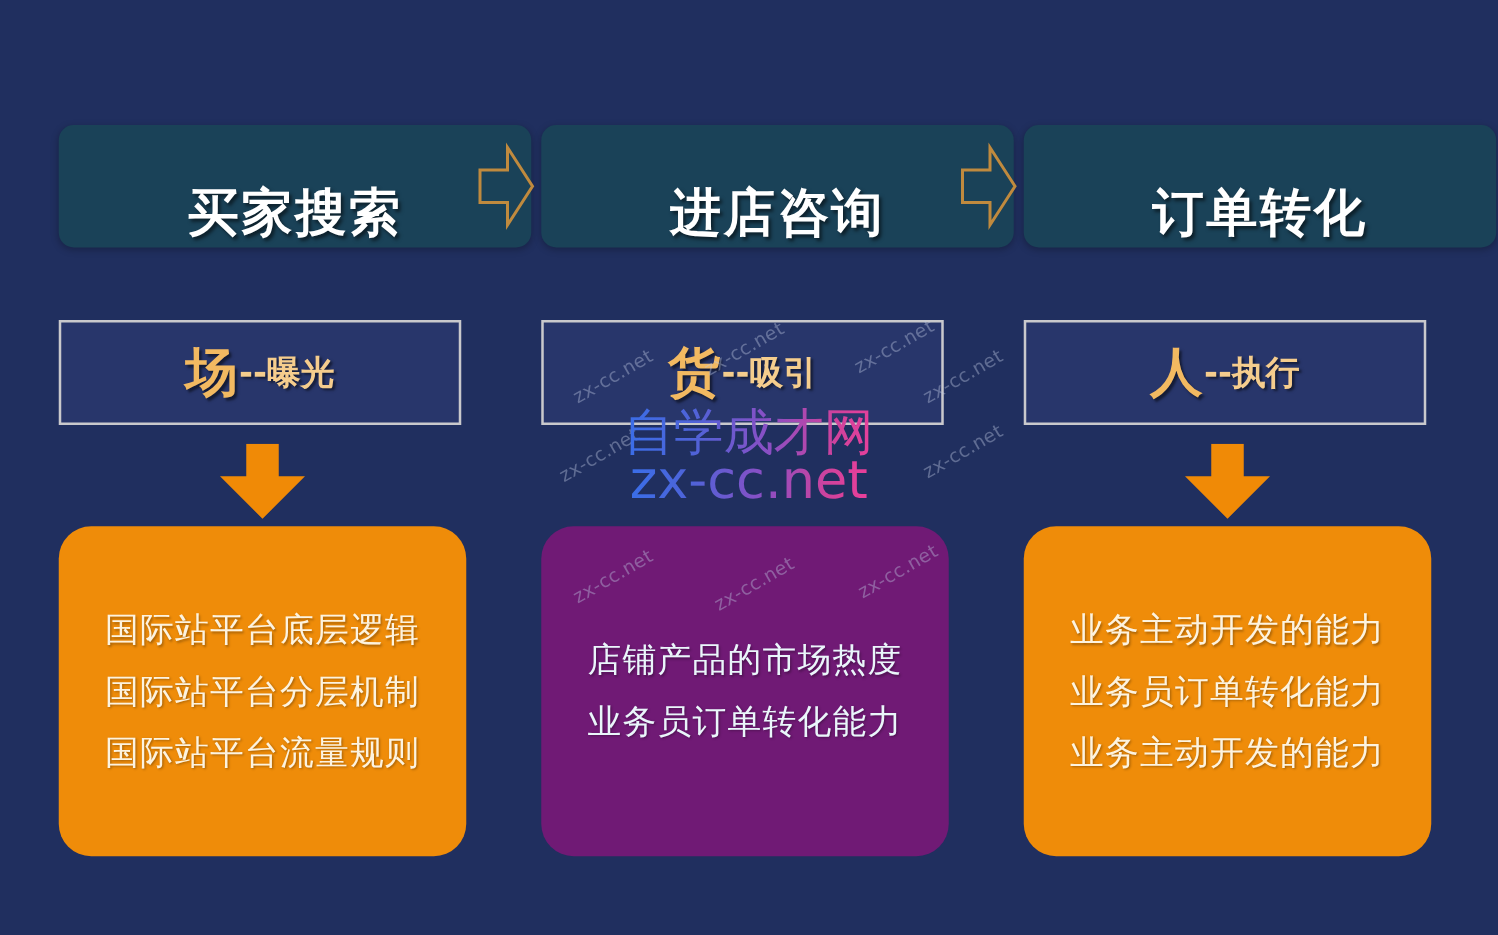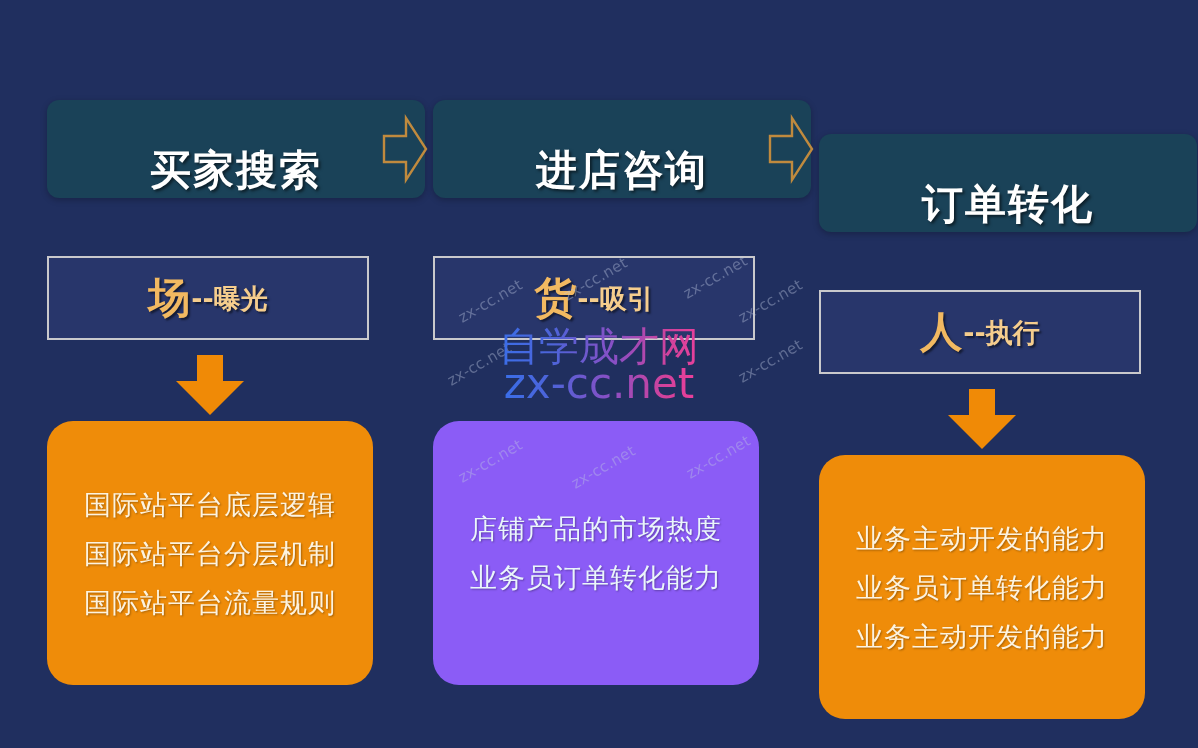--- a/index.html
+++ b/index.html
@@ -58,21 +58,21 @@
     display:inline-block;
     margin-top:-4px;
   }
 
   
   #stage{position:absolute;inset:0;z-index:2;}
 
   .col{position:absolute;width:326px;}
   .col-0{left:47px;}
   .col-1{left:433px;}
-  .col-2{left:819px;margin-top:34px;}
+  .col-2{left:819px;}
 
   
   .hdr{
     position:absolute;top:100px;
     height:98px;
     width:378px;
     background:#1a4258;
     border-radius:12px;
     display:flex;align-items:flex-end;justify-content:center;
     box-shadow:0 2px 6px rgba(0,0,0,.25);
@@ -137,21 +137,21 @@
   .card{
     position:absolute;top:421px;
     width:326px;height:264px;
     border-radius:26px;
     display:flex;flex-direction:column;
     align-items:center;justify-content:center;
     box-sizing:border-box;
     z-index:3;
   }
   .card.orange{background:#ef8c09;}
-  .card.teal{background:#8b5cf6;}
+  .card.teal{background:#701a75;}
   .card-line{
     font-size:27px;
     line-height:1.0;
     margin:11px 0;
     letter-spacing:1px;
     font-family:"DejaVu Sans","Liberation Sans",sans-serif;
     text-shadow:1px 1px 2px rgba(0,0,0,.32);
     white-space:nowrap;
   }
   .card.orange .card-line{color:#fdf3df;}

